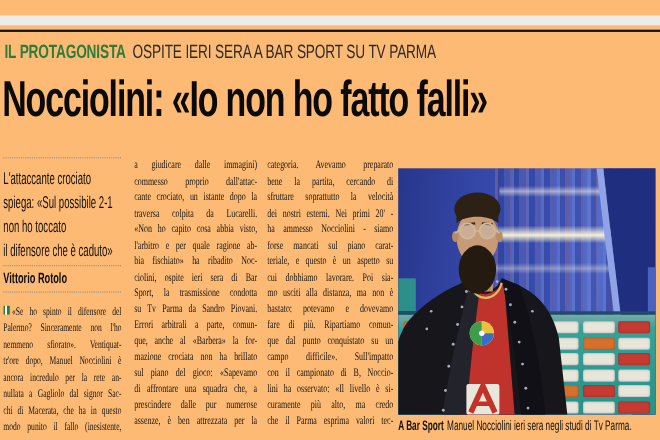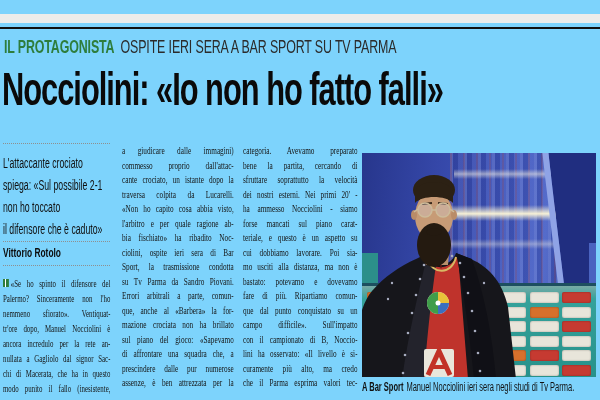--- a/index.html
+++ b/index.html
@@ -1,16 +1,16 @@
 <!DOCTYPE html>
 <html><head>
 <meta charset="utf-8">
 <style>
   html,body{margin:0;padding:0;background:#fff;}
-  .page{position:relative;width:600px;height:400px;background:#7dd3fc;overflow:hidden;
+  .page{position:relative;width:600px;height:400px;background:#fdba74;overflow:hidden;
         font-family:"Liberation Serif",serif;color:#171717;}
 
   .topbar{position:absolute;left:0;top:14px;width:600px;height:9px;background:#ececea;}
   .toprule{position:absolute;left:0;top:27px;width:600px;height:2px;background:#101010;}
 
   .kicker{position:absolute;left:4px;top:37px;white-space:nowrap;
           font-family:"Liberation Sans",sans-serif;font-size:17.5px;
           transform:scaleX(0.71);transform-origin:0 0;letter-spacing:-0.2px;}
   .k-hl{color:#2e7d3c;font-weight:bold;}
   .k-rest{color:#2b2b2b;font-weight:normal;margin-left:4px;}

